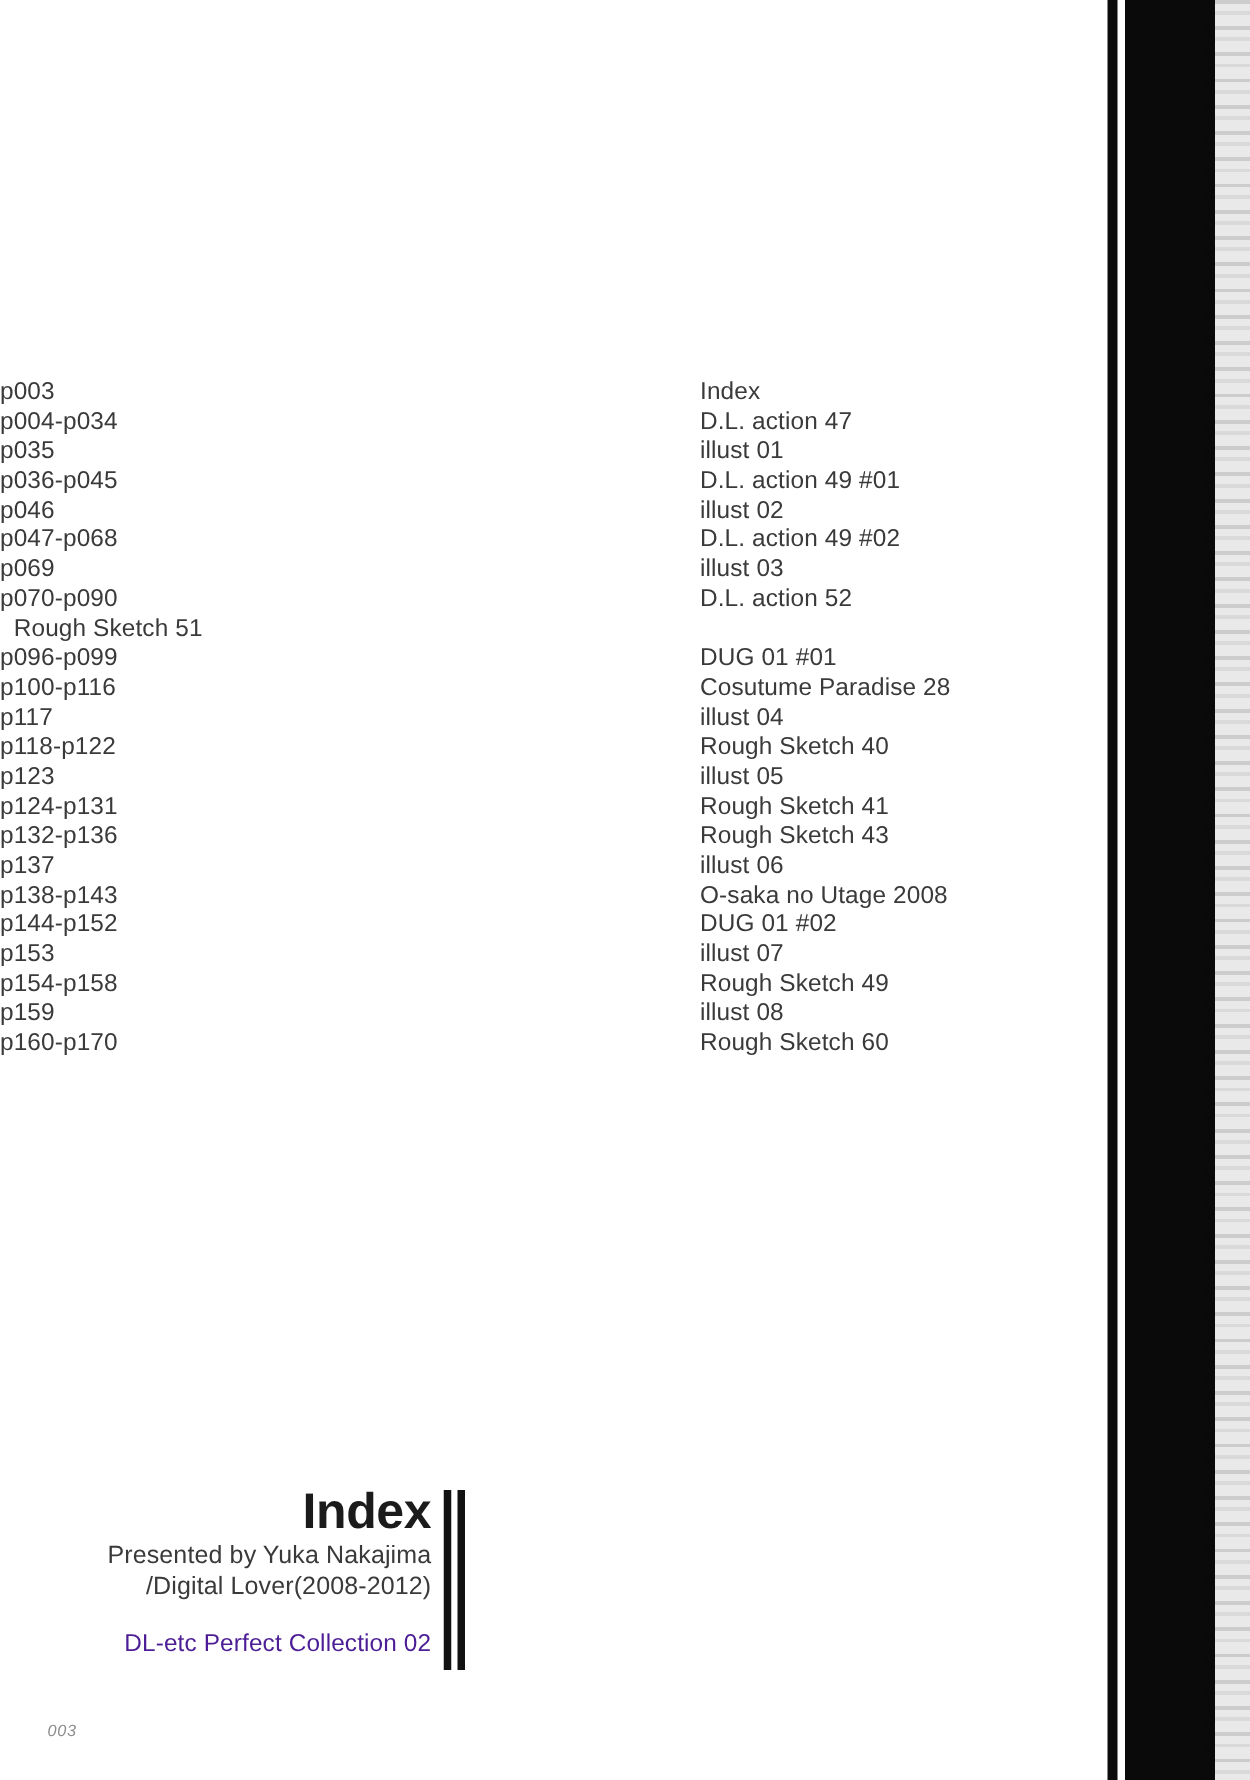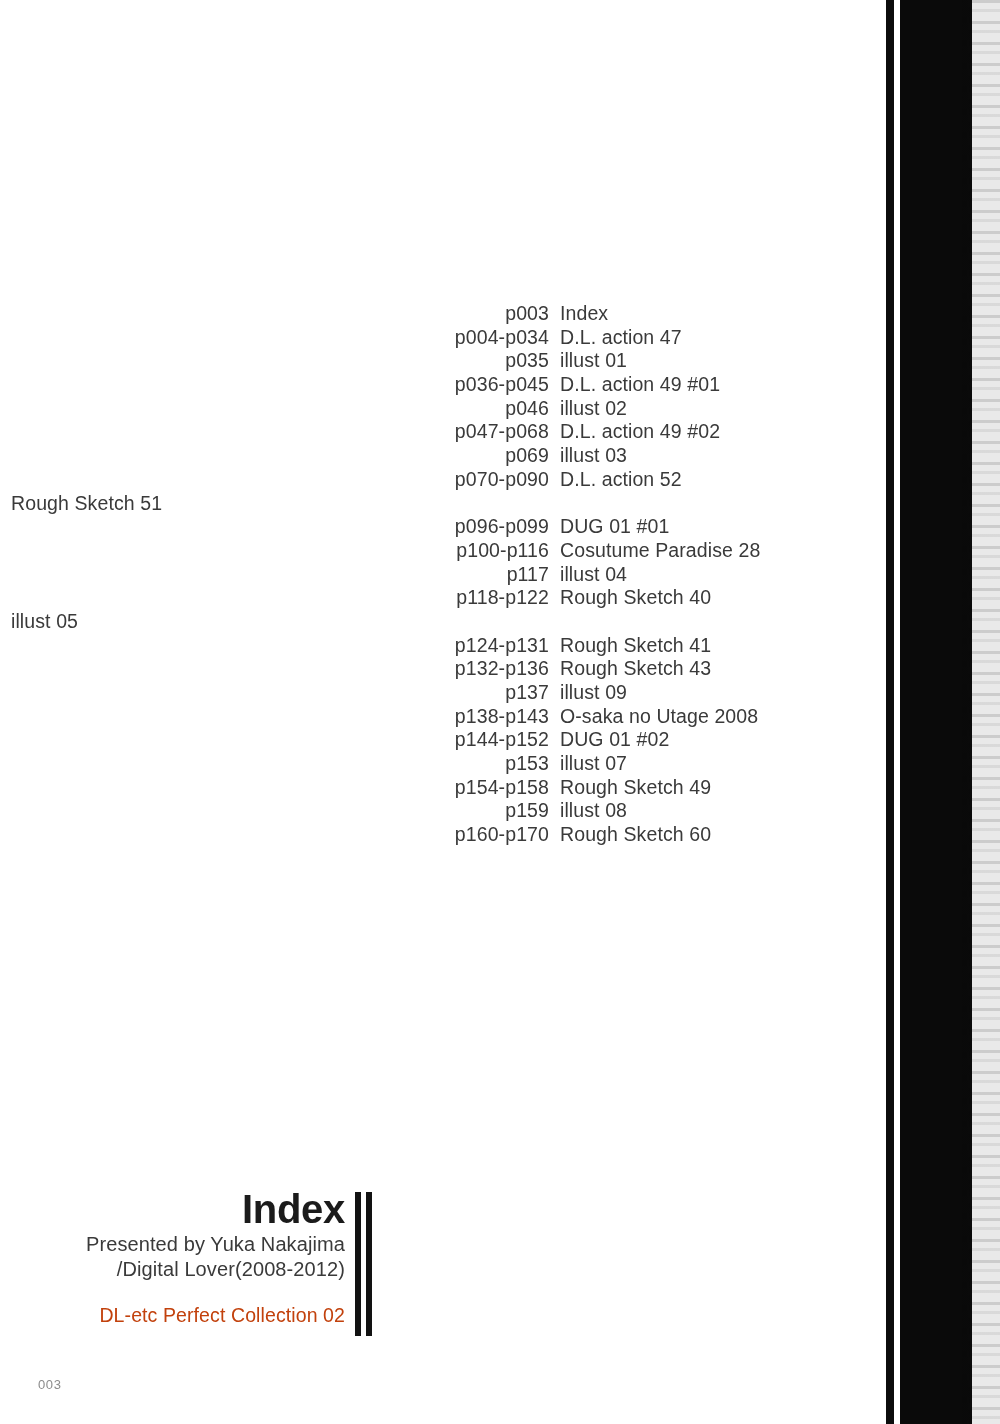--- a/index.html
+++ b/index.html
@@ -26,21 +26,20 @@
     width: 860px;
   }
   .index-row {
     display: flex;
     align-items: baseline;
     height: 23.7px;
     line-height: 23.7px;
   }
   .idx-pages {
     width: 549px;
-    text-align: right;
     font-size: 19.5px;
     color: #3a3a3a;
     letter-spacing: 0.1px;
     white-space: pre;
   }
   .idx-title {
     padding-left: 11px;
     font-size: 19.5px;
     color: #3a3a3a;
     letter-spacing: 0.1px;
@@ -65,21 +64,21 @@
   .credit-line {
     font-size: 20px;
     color: #3a3a3a;
     line-height: 25px;
     letter-spacing: 0.1px;
     white-space: pre;
   }
   #collection-line {
     margin-top: 22px;
     font-size: 19.5px;
-    color: #c2410c;
+    color: #4c1d95;
     letter-spacing: 0.1px;
     white-space: pre;
   }
 
   
   #title-rules {
     position: absolute;
     left: 355px;
     top: 1192px;
     width: 20px;
@@ -96,20 +95,21 @@
   #title-rule-2 { left: 11px; }
 
   
   #folio {
     position: absolute;
     left: 38px;
     top: 1377px;
     font-size: 13px;
     color: #8c8c8c;
     letter-spacing: 0.6px;
+    font-style: italic;
   }
 
   
   #gutter-rule {
     position: absolute;
     left: 886px;
     top: 0;
     width: 8px;
     height: 1424px;
     background: #0c0c0c;
@@ -223,33 +223,34 @@
       </div>
       <div class="index-row">
         <div class="idx-pages">p117</div>
         <div class="idx-title">illust 04</div>
       </div>
       <div class="index-row">
         <div class="idx-pages">p118-p122</div>
         <div class="idx-title">Rough Sketch 40</div>
       </div>
       <div class="index-row">
+        <div class="idx-pages">p123</div>
         <div class="idx-title">illust 05</div>
       </div>
       <div class="index-row">
         <div class="idx-pages">p124-p131</div>
         <div class="idx-title">Rough Sketch 41</div>
       </div>
       <div class="index-row">
         <div class="idx-pages">p132-p136</div>
         <div class="idx-title">Rough Sketch 43</div>
       </div>
       <div class="index-row">
         <div class="idx-pages">p137</div>
-        <div class="idx-title">illust 09</div>
+        <div class="idx-title">illust 06</div>
       </div>
       <div class="index-row">
         <div class="idx-pages">p138-p143</div>
         <div class="idx-title">O-saka no Utage 2008</div>
       </div>
       <div class="index-row">
         <div class="idx-pages">p144-p152</div>
         <div class="idx-title">DUG 01 #02</div>
       </div>
       <div class="index-row">

